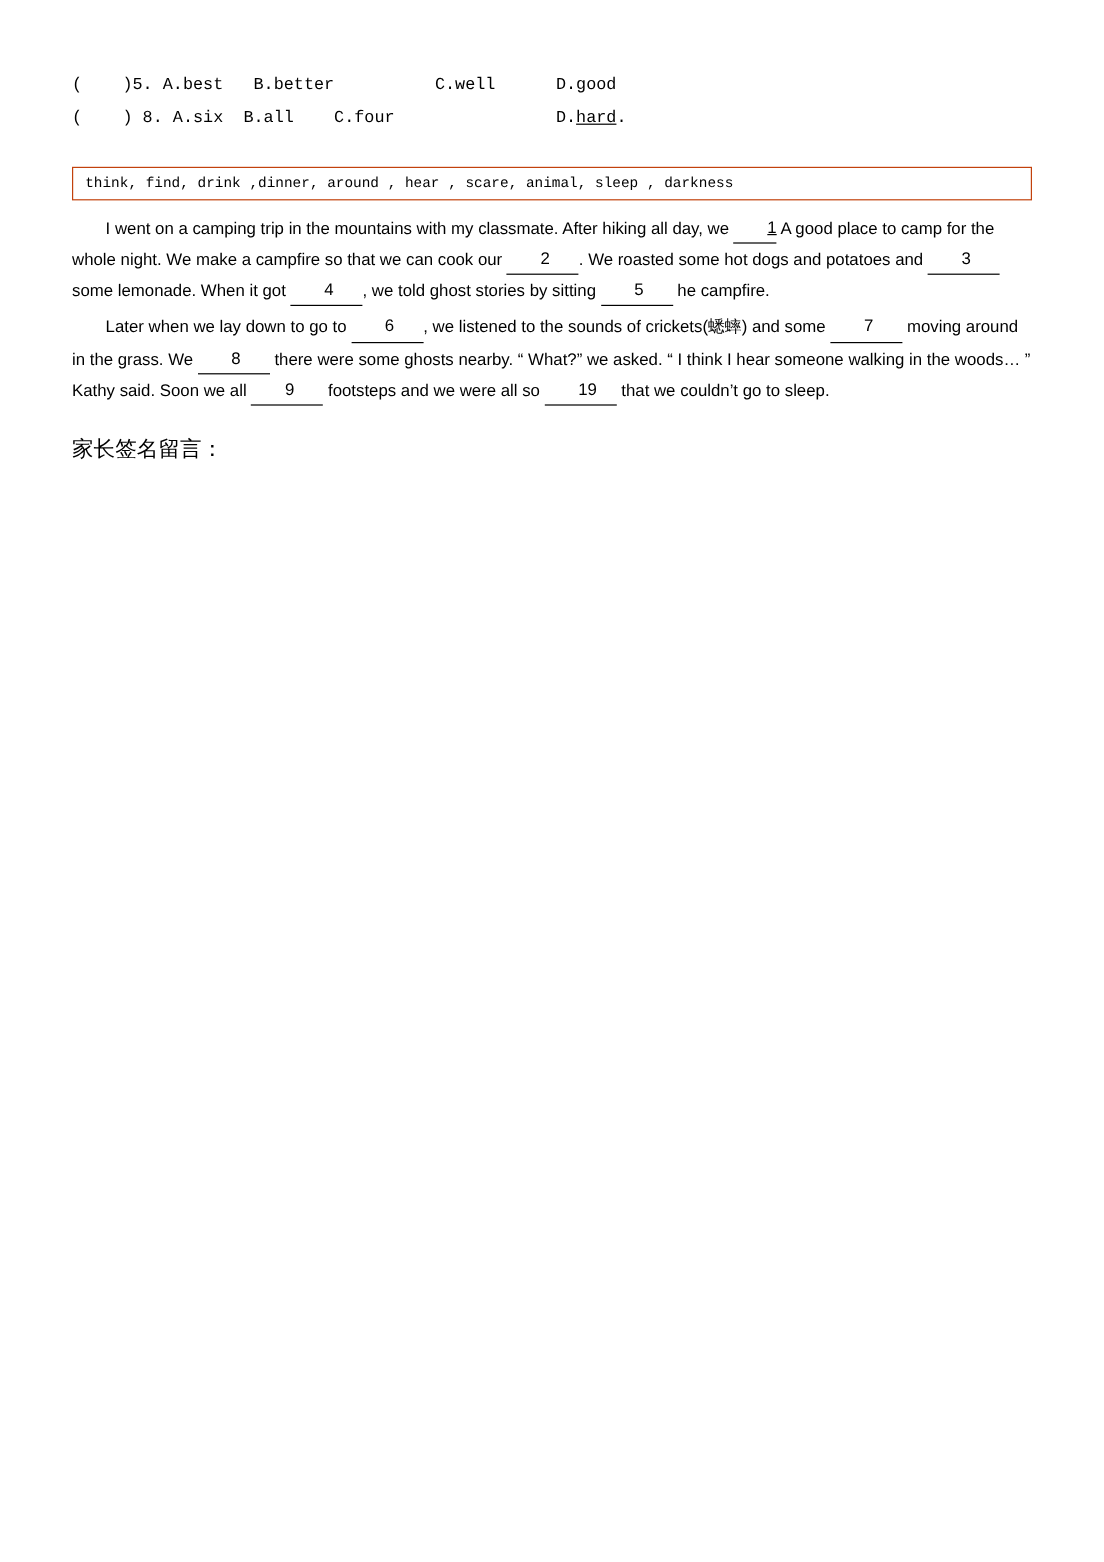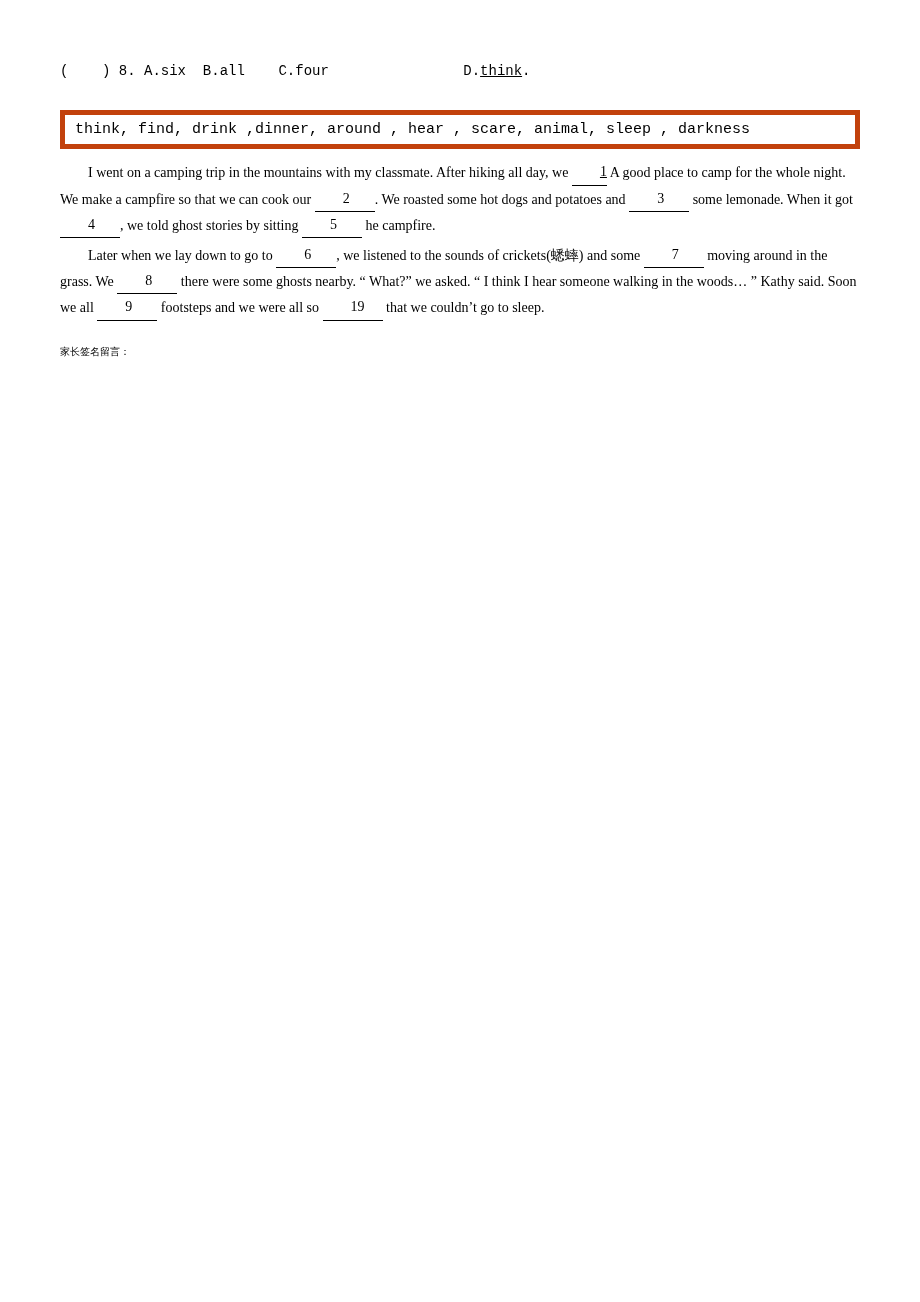--- a/index.html
+++ b/index.html
@@ -17,29 +17,29 @@
       padding: 60px 60px 40px 60px;
     }
     .question-line {
       display: flex;
       align-items: baseline;
       margin-bottom: 6px;
       line-height: 1.6;
       white-space: pre;
     }
     .word-bank-box {
-      border: 5px solid #c2410c;
+      border: 1px solid #c2410c;
       padding: 6px 10px;
       margin: 28px 0 10px 0;
       font-family: 'Courier New', Courier, monospace;
-      font-size: 15px;
+      font-size: 12px;
     }
     .passage {
       line-height: 1.8;
-      font-family: Liberation Serif, serif;
+      font-family: Liberation Sans, sans-serif;
       font-size: 14px;
     }
     .passage p {
       text-indent: 2em;
       margin-bottom: 4px;
     }
     .blank-inline {
       display: inline-block;
       border-bottom: 1px solid #000;
       min-width: 60px;
@@ -47,32 +47,35 @@
     }
     .blank-inline-short {
       display: inline-block;
       border-bottom: 1px solid #000;
       min-width: 16px;
       vertical-align: bottom;
     }
     .parent-sign {
       margin-top: 24px;
       font-family: 'Courier New', Courier, monospace;
-      font-size: 10px;
+      font-size: 18px;
     }
     .underline-text {
       text-decoration: underline;
     }
   </style>
 </head>
 <body>
 
 <div>
   <div class="question-line">
-    <span>(    ) 8. A.six  B.all    C.four                D.<span class="underline-text">think</span>.</span>
+    <span>(    )5. A.best   B.better          C.well      D.good</span>
+  </div>
+  <div class="question-line">
+    <span>(    ) 8. A.six  B.all    C.four                D.<span class="underline-text">hard</span>.</span>
   </div>
 </div>
 
 <div class="word-bank-box">
   <span>think,  find,  drink  ,dinner,  around  ,  hear  ,  scare,  animal,  sleep  ,  darkness</span>
 </div>
 
 <div class="passage">
   <p>
     I went on a camping trip in the mountains with my classmate. After hiking all day, we <span class="blank-inline-short"><span class="underline-text">1</span></span>

